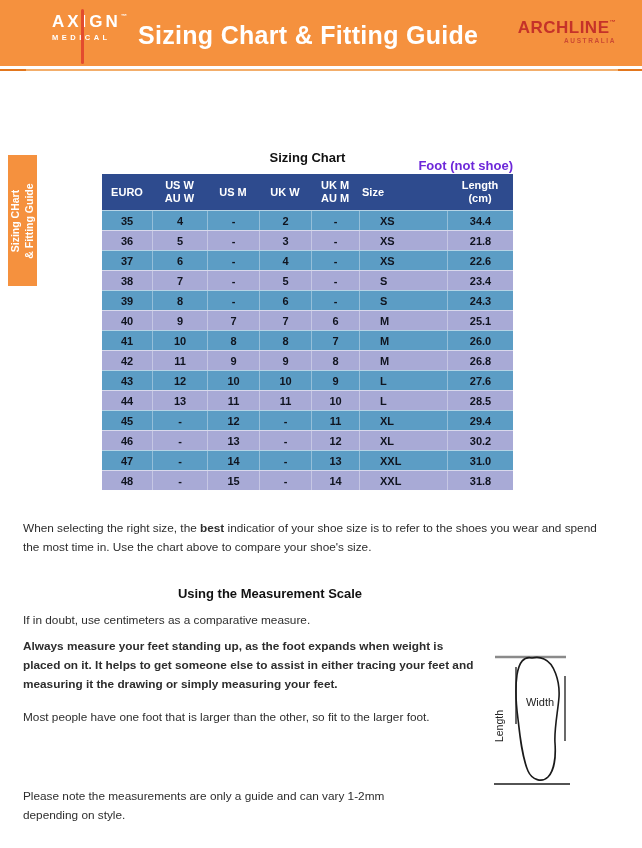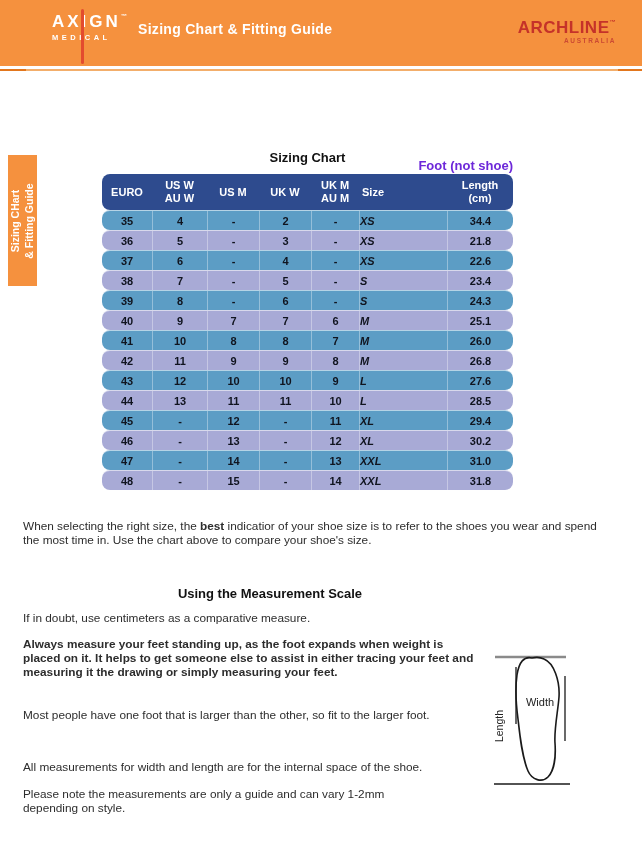--- a/index.html
+++ b/index.html
@@ -17,53 +17,53 @@
     position:relative;width:642px;height:848px;background:#fff;overflow:hidden;
     font-family:"Liberation Sans","DejaVu Sans",sans-serif;color:#2b2b2b;
   }
   
   .topbar{position:absolute;left:0;top:0;width:642px;height:66px;background:var(--orange);}
   .axign{position:absolute;left:52px;top:13px;color:#fff;}
   .axign-word{font-weight:bold;font-size:17px;letter-spacing:3px;line-height:1;}
   .axign-word .tm{font-size:6px;vertical-align:top;letter-spacing:0;}
   .axign-sub{font-size:7.5px;letter-spacing:3.5px;margin-top:3px;font-weight:bold;}
   .redline{position:absolute;left:81px;top:9px;width:2.5px;height:55px;background:var(--logo-line-red);border-radius:2px;}
-  .doc-title{position:absolute;left:138px;top:21px;margin:0;color:#fff;font-size:14px;font-weight:bold;letter-spacing:.3px;white-space:nowrap;}
+  .doc-title{position:absolute;left:138px;top:21px;margin:0;color:#fff;font-size:25px;font-weight:bold;letter-spacing:.3px;white-space:nowrap;}
   .archline{position:absolute;right:26px;top:19px;text-align:right;color:var(--brand-red);}
   .arch-word{font-weight:bold;font-size:17px;letter-spacing:.5px;line-height:1;}
   .arch-word .tm{font-size:6px;vertical-align:top;}
   .arch-sub{font-size:6.5px;letter-spacing:1.6px;margin-top:1px;color:#CC4A33;font-weight:bold;}
   .divider{position:absolute;left:0;top:69px;width:642px;height:2px;
     background:linear-gradient(90deg,var(--divider-dark) 0 26px,var(--divider-light) 26px calc(100% - 24px),var(--divider-dark) calc(100% - 24px));}
   
   .side-tab{position:absolute;left:8px;top:155px;width:29px;height:131px;background:var(--orange);}
   .side-tab-inner{position:absolute;left:50%;top:50%;width:131px;height:29px;
     transform:translate(-50%,-50%) rotate(-90deg);
     color:#fff;font-weight:bold;font-size:10.5px;line-height:1.3;text-align:center;white-space:nowrap;}
   
   .chart-title{position:absolute;left:102px;top:150px;width:411px;margin:0;text-align:center;
     font-size:13px;font-weight:bold;color:#111;}
   .foot-note{position:absolute;right:129px;top:158px;font-size:13px;font-weight:bold;color:#6d28d9;white-space:nowrap;}
   .sizing-table{position:absolute;left:102px;top:174px;width:411px;font-size:11px;font-weight:bold;}
-  .thead,.trow{display:grid;grid-template-columns:50px 55px 52px 52px 48px 46px 42px 66px;border-radius:8px;}
+  .thead,.trow{display:grid;grid-template-columns:50px 55px 52px 52px 48px 46px 42px 66px;}
   .thead{background:var(--navy);color:#fff;height:36px;}
   .hcell{display:flex;flex-direction:column;justify-content:center;align-items:center;line-height:1.15;text-align:center;}
   .hcell:nth-child(6){align-items:flex-start;padding-left:3px;}
   .trow{height:19px;border-top:1px solid rgba(255,255,255,.55);color:#10141f;}
   .trow.blu{background:var(--row-blue);}
   .trow.lav{background:var(--row-lavender);}
   .cell{display:flex;align-items:center;justify-content:center;border-left:1px solid rgba(255,255,255,.35);}
   .cell:first-child{border-left:none;}
-  .trow .cell:nth-child(6){justify-content:flex-start;padding-left:0;font-style:italic;}
+  .trow .cell:nth-child(6){justify-content:flex-start;padding-left:20px;}
   .trow .cell:nth-child(7){grid-column:8;}
   
   .sec-heading{position:absolute;left:0;width:540px;margin:0;text-align:center;font-size:13px;font-weight:bold;color:#111;}
   .h-fitting{top:491px;}
   .h-scale{top:586px;}
-  .para{position:absolute;left:23px;margin:0;font-size:11.8px;line-height:14px;color:#2d2d2d;}
+  .para{position:absolute;left:23px;margin:0;font-size:11.8px;line-height:19px;color:#2d2d2d;}
   .p1{top:519px;width:592px;}
   .p2{top:560px;width:592px;}
   .p3{top:611px;width:560px;}
   .p4{top:637px;width:452px;font-weight:bold;}
   .p5{top:708px;width:520px;}
   .p6{top:760px;width:560px;}
   .p7{top:787px;width:416px;}
   
   .foot-svg{position:absolute;left:494px;top:648px;width:135px;height:150px;}
   .foot-svg text{font-family:"Liberation Sans","DejaVu Sans",sans-serif;}
@@ -256,21 +256,20 @@
         </div>
       </div>
   </div>
 
   <p class="para p1"><span>When selecting the right size, the </span><b>best</b><span> indicatior of your shoe size is to refer to the shoes you wear and spend the most time in. Use the chart above to compare your shoe's size.</span></p>
 
   <h3 class="sec-heading h-scale">Using the Measurement Scale</h3>
   <p class="para p3">If in doubt, use centimeters as a comparative measure.</p>
   <p class="para p4">Always measure your feet standing up, as the foot expands when weight is placed on it. It helps to get someone else to assist in either tracing your feet and measuring it the drawing or simply measuring your feet.</p>
   <p class="para p5">Most people have one foot that is larger than the other, so fit to the larger foot.</p>
-  <p class="para p6">All measurements for width and length are for the internal space of the shoe.</p>
   <p class="para p7">Please note the measurements are only a guide and can vary 1-2mm depending on style.</p>
 
   <svg class="foot-svg" viewBox="0 0 135 150" xmlns="http://www.w3.org/2000/svg">
     <line x1="1" y1="9" x2="72" y2="9" stroke="#8a8a8a" stroke-width="2.4"></line>
     <line x1="0" y1="136" x2="76" y2="136" stroke="#1a1a1a" stroke-width="1.6"></line>
     <line x1="22" y1="19" x2="22" y2="76" stroke="#1a1a1a" stroke-width="1.3"></line>
     <line x1="71" y1="28" x2="71" y2="93" stroke="#1a1a1a" stroke-width="1.3"></line>
     <path d="M38,10 C30,8 25,14 23,27 C21,41 22,56 24,71 C26,89 28,109 34,123 C38,132 48,135 54,129 C60,123 62,109 61,95 C60,81 64,63 65,49 C66,33 60,15 50,11 C46,9 42,9 38,10 Z" fill="none" stroke="#1a1a1a" stroke-width="1.6"></path>
     <text x="46" y="58" text-anchor="middle" font-size="11" fill="#222">Width</text>
     <text x="9" y="78" text-anchor="middle" font-size="10.5" fill="#222" transform="rotate(-90 9 78)">Length</text>

